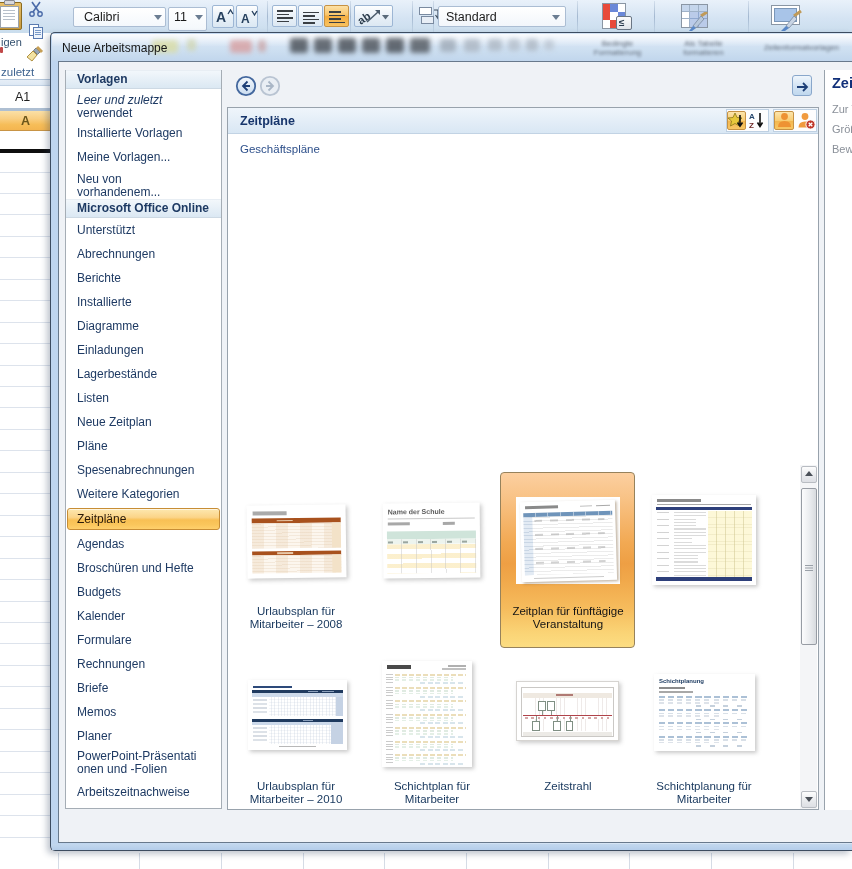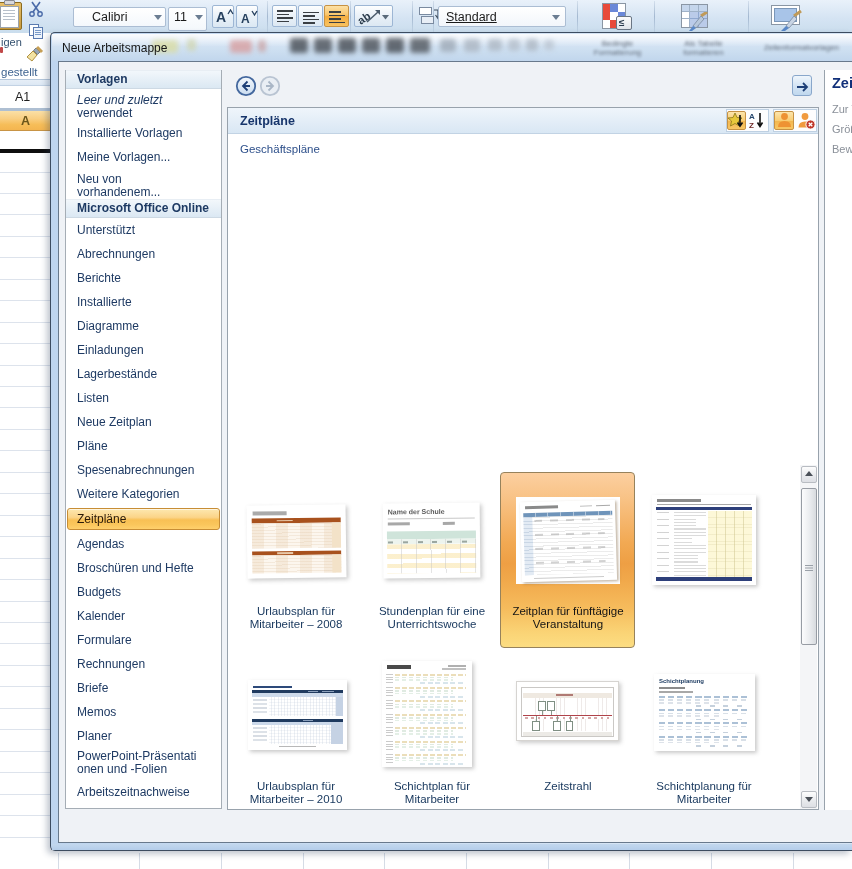--- a/index.html
+++ b/index.html
@@ -39,25 +39,25 @@
  <div class="abs" style="left:4px;top:3px;width:10px;height:12px;background:#eef4fc;border:1px solid #5a7ab0;"></div>
  <div class="abs" style="left:6px;top:6px;width:6px;height:1px;background:#7a9ac8;box-shadow:0 2px 0 #7a9ac8,0 4px 0 #7a9ac8;"></div>
 </div>
 <div class="abs" style="left:1px;top:36px;font-size:11px;color:#33506e;">igen</div>
 <div class="abs" style="left:0px;top:47px;width:3px;height:6px;background:#c04848;border-radius:1px;"></div>
 <svg class="abs" style="left:25px;top:44px;" width="20" height="18" viewBox="0 0 20 18">
  <polygon points="2,13 8,7 12,11 7,17" fill="#f2e2a2" stroke="#b09040" stroke-width="1"></polygon>
  <polygon points="8.5,6.5 11,4 15,8 12.5,10.5" fill="#98a6b4" stroke="#5a6878" stroke-width="0.8"></polygon>
  <line x1="12" y1="3" x2="17" y2="8" stroke="#c8a055" stroke-width="3"></line>
 </svg>
-<div class="abs" style="left:1px;top:66px;font-size:11.5px;color:#3e6390;">gestellt</div>
+<div class="abs" style="left:1px;top:66px;font-size:11.5px;color:#3e6390;">zuletzt</div>
 <div class="abs" style="left:0;top:79px;width:51px;height:1px;background:#b4c6da;"></div>
 <div class="abs" style="left:0;top:80px;width:51px;height:6px;background:linear-gradient(#e6eef7,#dbe7f3);"></div>
 <div class="abs" style="left:73px;top:7px;width:93px;height:20px;background:linear-gradient(#fff,#f4f8fc);border:1px solid #abbdd3;border-radius:2px;">
- <span class="abs" style="left:18px;top:2px;font-size:12.5px;color:#1a1a1a;">Calibri</span>
+ <span class="abs" style="left:10px;top:2px;font-size:12.5px;color:#1a1a1a;">Calibri</span>
  <svg class="abs" style="right:3px;top:7px;" width="8" height="6">
         <polygon points="0,0 8,0 4,5" fill="#6b7d92"></polygon>
       </svg>
 </div>
 <div class="abs" style="left:168px;top:7px;width:39px;height:24px;background:linear-gradient(#fff,#f4f8fc);border:1px solid #abbdd3;border-radius:2px;">
  <span class="abs" style="left:5px;top:2px;font-size:12.5px;color:#1a1a1a;">11</span>
  <svg class="abs" style="right:3px;top:7px;" width="8" height="6">
         <polygon points="0,0 8,0 4,5" fill="#6b7d92"></polygon>
       </svg>
 </div>
@@ -102,21 +102,21 @@
       </svg>
 </div>
 <div class="abs" style="left:419px;top:6px;width:21px;height:20px;">
  <div class="abs" style="left:0;top:1px;width:13px;height:8px;background:#fff;border:1px solid #7a8aa0;"></div>
  <div class="abs" style="left:2px;top:10px;width:13px;height:8px;background:#e8eef6;border:1px solid #7a8aa0;"></div>
  <svg class="abs" style="left:13px;top:3px;" width="9" height="13">
         <path d="M2,1 L6,1 L6,8 M3.5,6 L6,9.5 L8.5,6" fill="none" stroke="#3a4a5c" stroke-width="1.2"></path>
       </svg>
 </div>
 <div class="abs" style="left:438px;top:6px;width:128px;height:21px;background:linear-gradient(#fff,#f2f6fb);border:1px solid #abbdd3;border-radius:2px;">
- <span class="abs" style="left:7px;top:3px;font-size:12.5px;color:#1a1a1a;text-decoration:underline;">Standard</span>
+ <span class="abs" style="left:7px;top:3px;font-size:12.5px;color:#1a1a1a;">Standard</span>
  <svg class="abs" style="right:5px;top:8px;" width="8" height="6">
         <polygon points="0,0 8,0 4,5" fill="#6b7d92"></polygon>
       </svg>
 </div>
 <div class="abs" style="left:601px;top:2px;width:33px;height:30px;">
  <div class="abs" style="left:1px;top:1px;width:24px;height:26px;background:#fff;border:1px solid #8a96a4;"></div>
  <div class="abs" style="left:2px;top:2px;width:7px;height:8px;background:#e84a3a;"></div>
  <div class="abs" style="left:9px;top:2px;width:8px;height:8px;background:#6a88d8;"></div>
  <div class="abs" style="left:17px;top:10px;width:7px;height:8px;background:#6a88d8;"></div>
  <div class="abs" style="left:2px;top:10px;width:7px;height:8px;background:#e84a3a;"></div>
@@ -371,21 +371,20 @@
  <div class="abs" style="left:5px;top:17px;width:12px;height:62px;background:repeating-linear-gradient(rgba(150,150,150,.42) 0 1.1px,transparent 1.1px 6.6px);"></div>
  <div class="abs" style="left:22px;top:17px;width:32px;height:64px;background:repeating-linear-gradient(rgba(165,165,165,.4) 0 1.1px,transparent 1.1px 3.3px);"></div>
  <div class="abs" style="left:44px;top:23px;width:10px;height:10px;background:#fff;"></div>
  <div class="abs" style="left:40px;top:43px;width:14px;height:7px;background:#fff;"></div>
  <div class="abs" style="left:46px;top:60px;width:8px;height:10px;background:#fff;"></div>
  <div class="abs" style="left:56px;top:15.5px;width:44px;height:66.5px;background:#fdf8d8;
    background-image:repeating-linear-gradient(90deg,transparent 0 8px,rgba(205,195,140,.5) 8px 9px),repeating-linear-gradient(transparent 0 2.8px,rgba(216,207,160,.28) 2.8px 3.4px);"></div>
  <div class="abs" style="left:4px;top:82px;width:96px;height:3.6px;background:#2d3f7a;"></div>
 </div>
 <div class="abs" style="left:228px;top:605px;width:136px;text-align:center;font-size:11.5px;line-height:13.3px;color:#16365c;">Urlaubsplan für<br>Mitarbeiter – 2008</div>
-<div class="abs" style="left:364px;top:605px;width:136px;text-align:center;font-size:11.5px;line-height:13.3px;color:#16365c;">Stundenplan für eine<br>Unterrichtswoche</div>
 <div class="abs" style="left:500px;top:605px;width:136px;text-align:center;font-size:11.5px;line-height:13.3px;color:#141414;">Zeitplan für fünftägige<br>Veranstaltung</div>
 <div class="abs" style="left:248px;top:680px;width:99px;height:70px;background:#fff;
  box-shadow:2px 2px 4px rgba(90,90,90,.33);">
  <div class="abs" style="left:5px;top:5.5px;width:39px;height:2.5px;background:#2d4a7a;"></div>
  <div class="abs" style="left:4px;top:10px;width:91px;height:3px;background:#1f3a5f;"></div>
  <div class="abs" style="left:60px;top:11px;width:10px;height:1.2px;background:#8ba0bc;"></div>
  <div class="abs" style="left:74px;top:11px;width:12px;height:1.2px;background:#8ba0bc;"></div>
  <div class="abs" style="left:4px;top:13px;width:91px;height:3.5px;background:#ccd9ea;"></div>
  <div class="abs" style="left:21px;top:16.5px;width:67px;height:19px;
    background:repeating-linear-gradient(90deg,transparent 0 2.2px,rgba(176,190,210,.24) 2.2px 3.2px),repeating-linear-gradient(transparent 0 2.4px,rgba(205,213,226,.24) 2.4px 3px),#fff;"></div>

